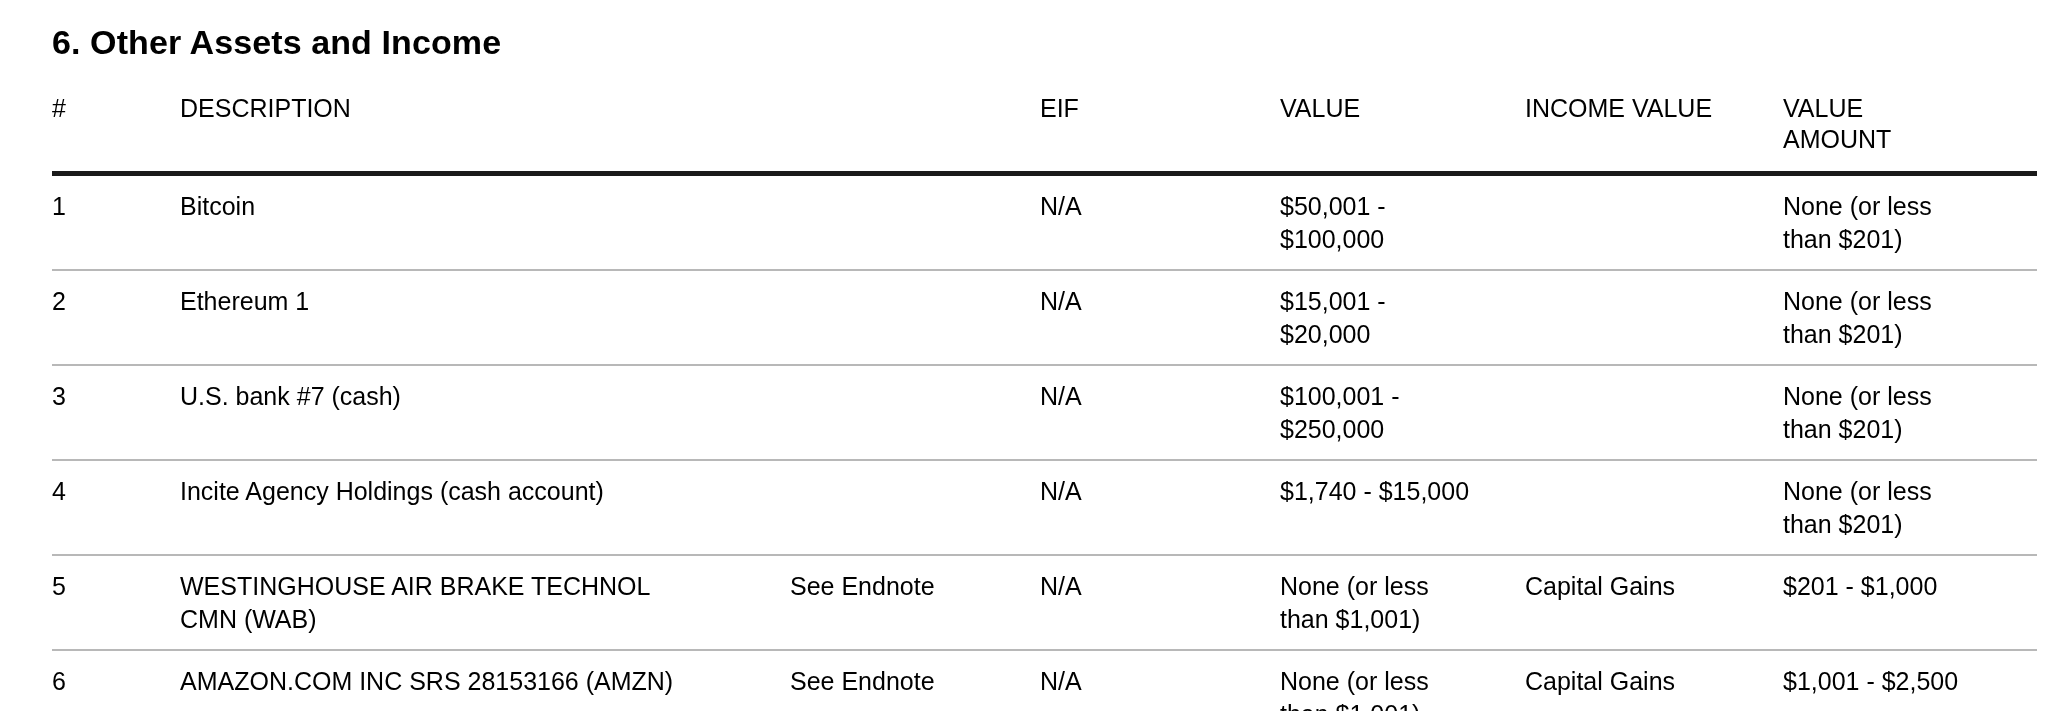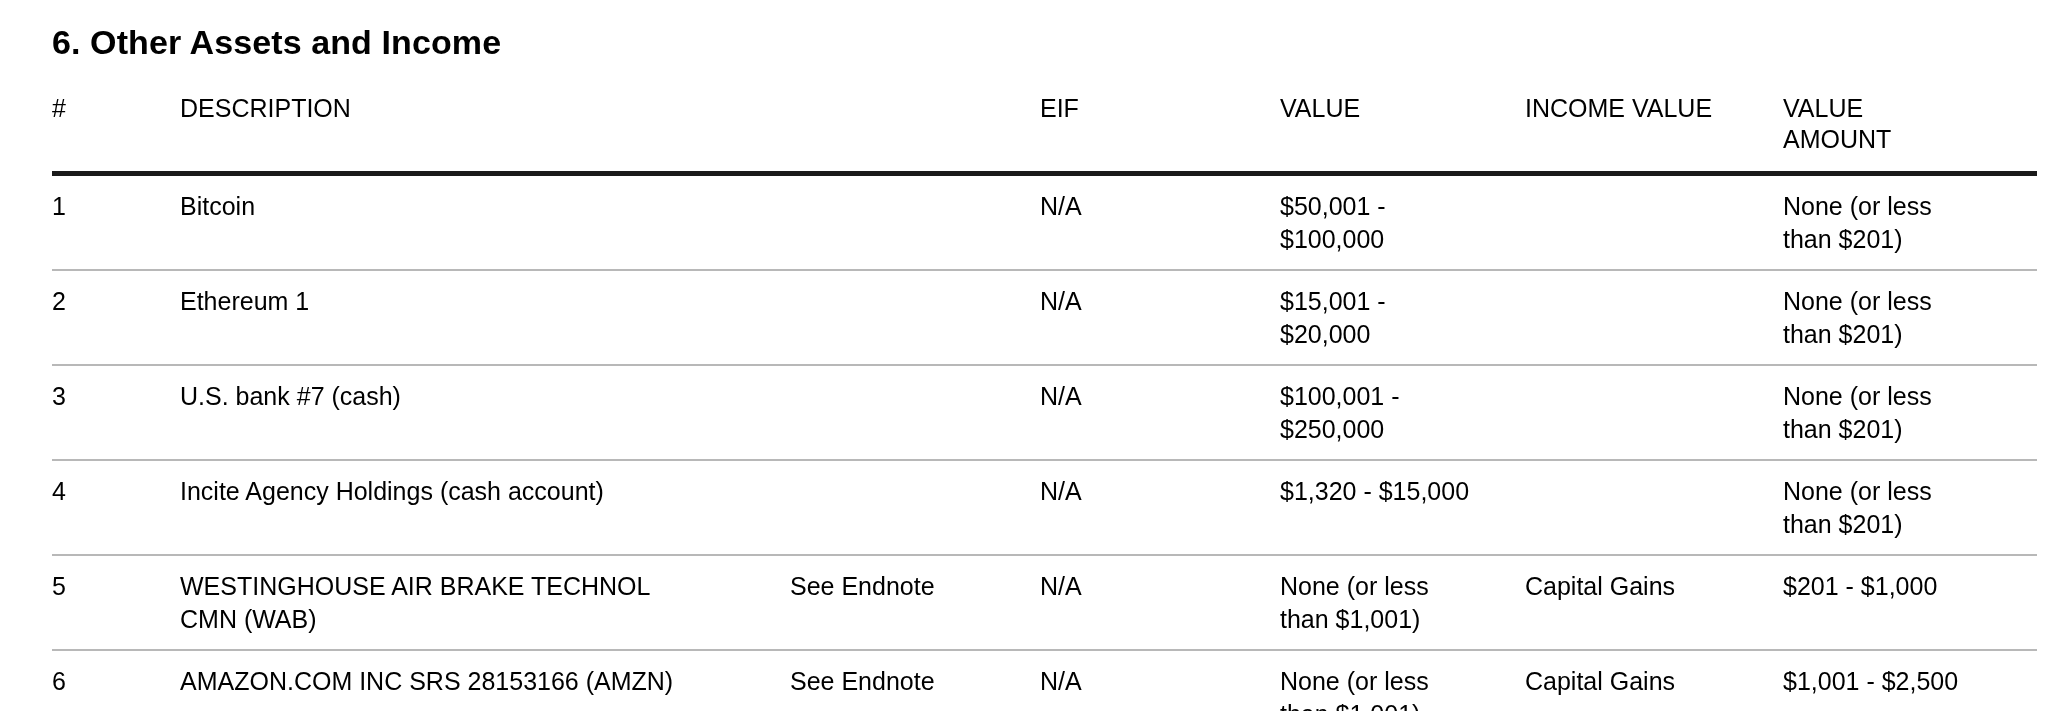--- a/index.html
+++ b/index.html
@@ -127,21 +127,21 @@
 $250,000</td>
         <td></td>
         <td>None (or less
 than $201)</td>
       </tr>
       <tr>
         <td class="cell-num">4</td>
         <td class="cell-desc">Incite Agency Holdings (cash account)</td>
         <td></td>
         <td>N/A</td>
-        <td>$1,320 - $15,000</td>
+        <td>$1,740 - $15,000</td>
         <td></td>
         <td>None (or less
 than $201)</td>
       </tr>
       <tr>
         <td class="cell-num">5</td>
         <td class="cell-desc">WESTINGHOUSE AIR BRAKE TECHNOL
 CMN (WAB)</td>
         <td>See Endnote</td>
         <td>N/A</td>

